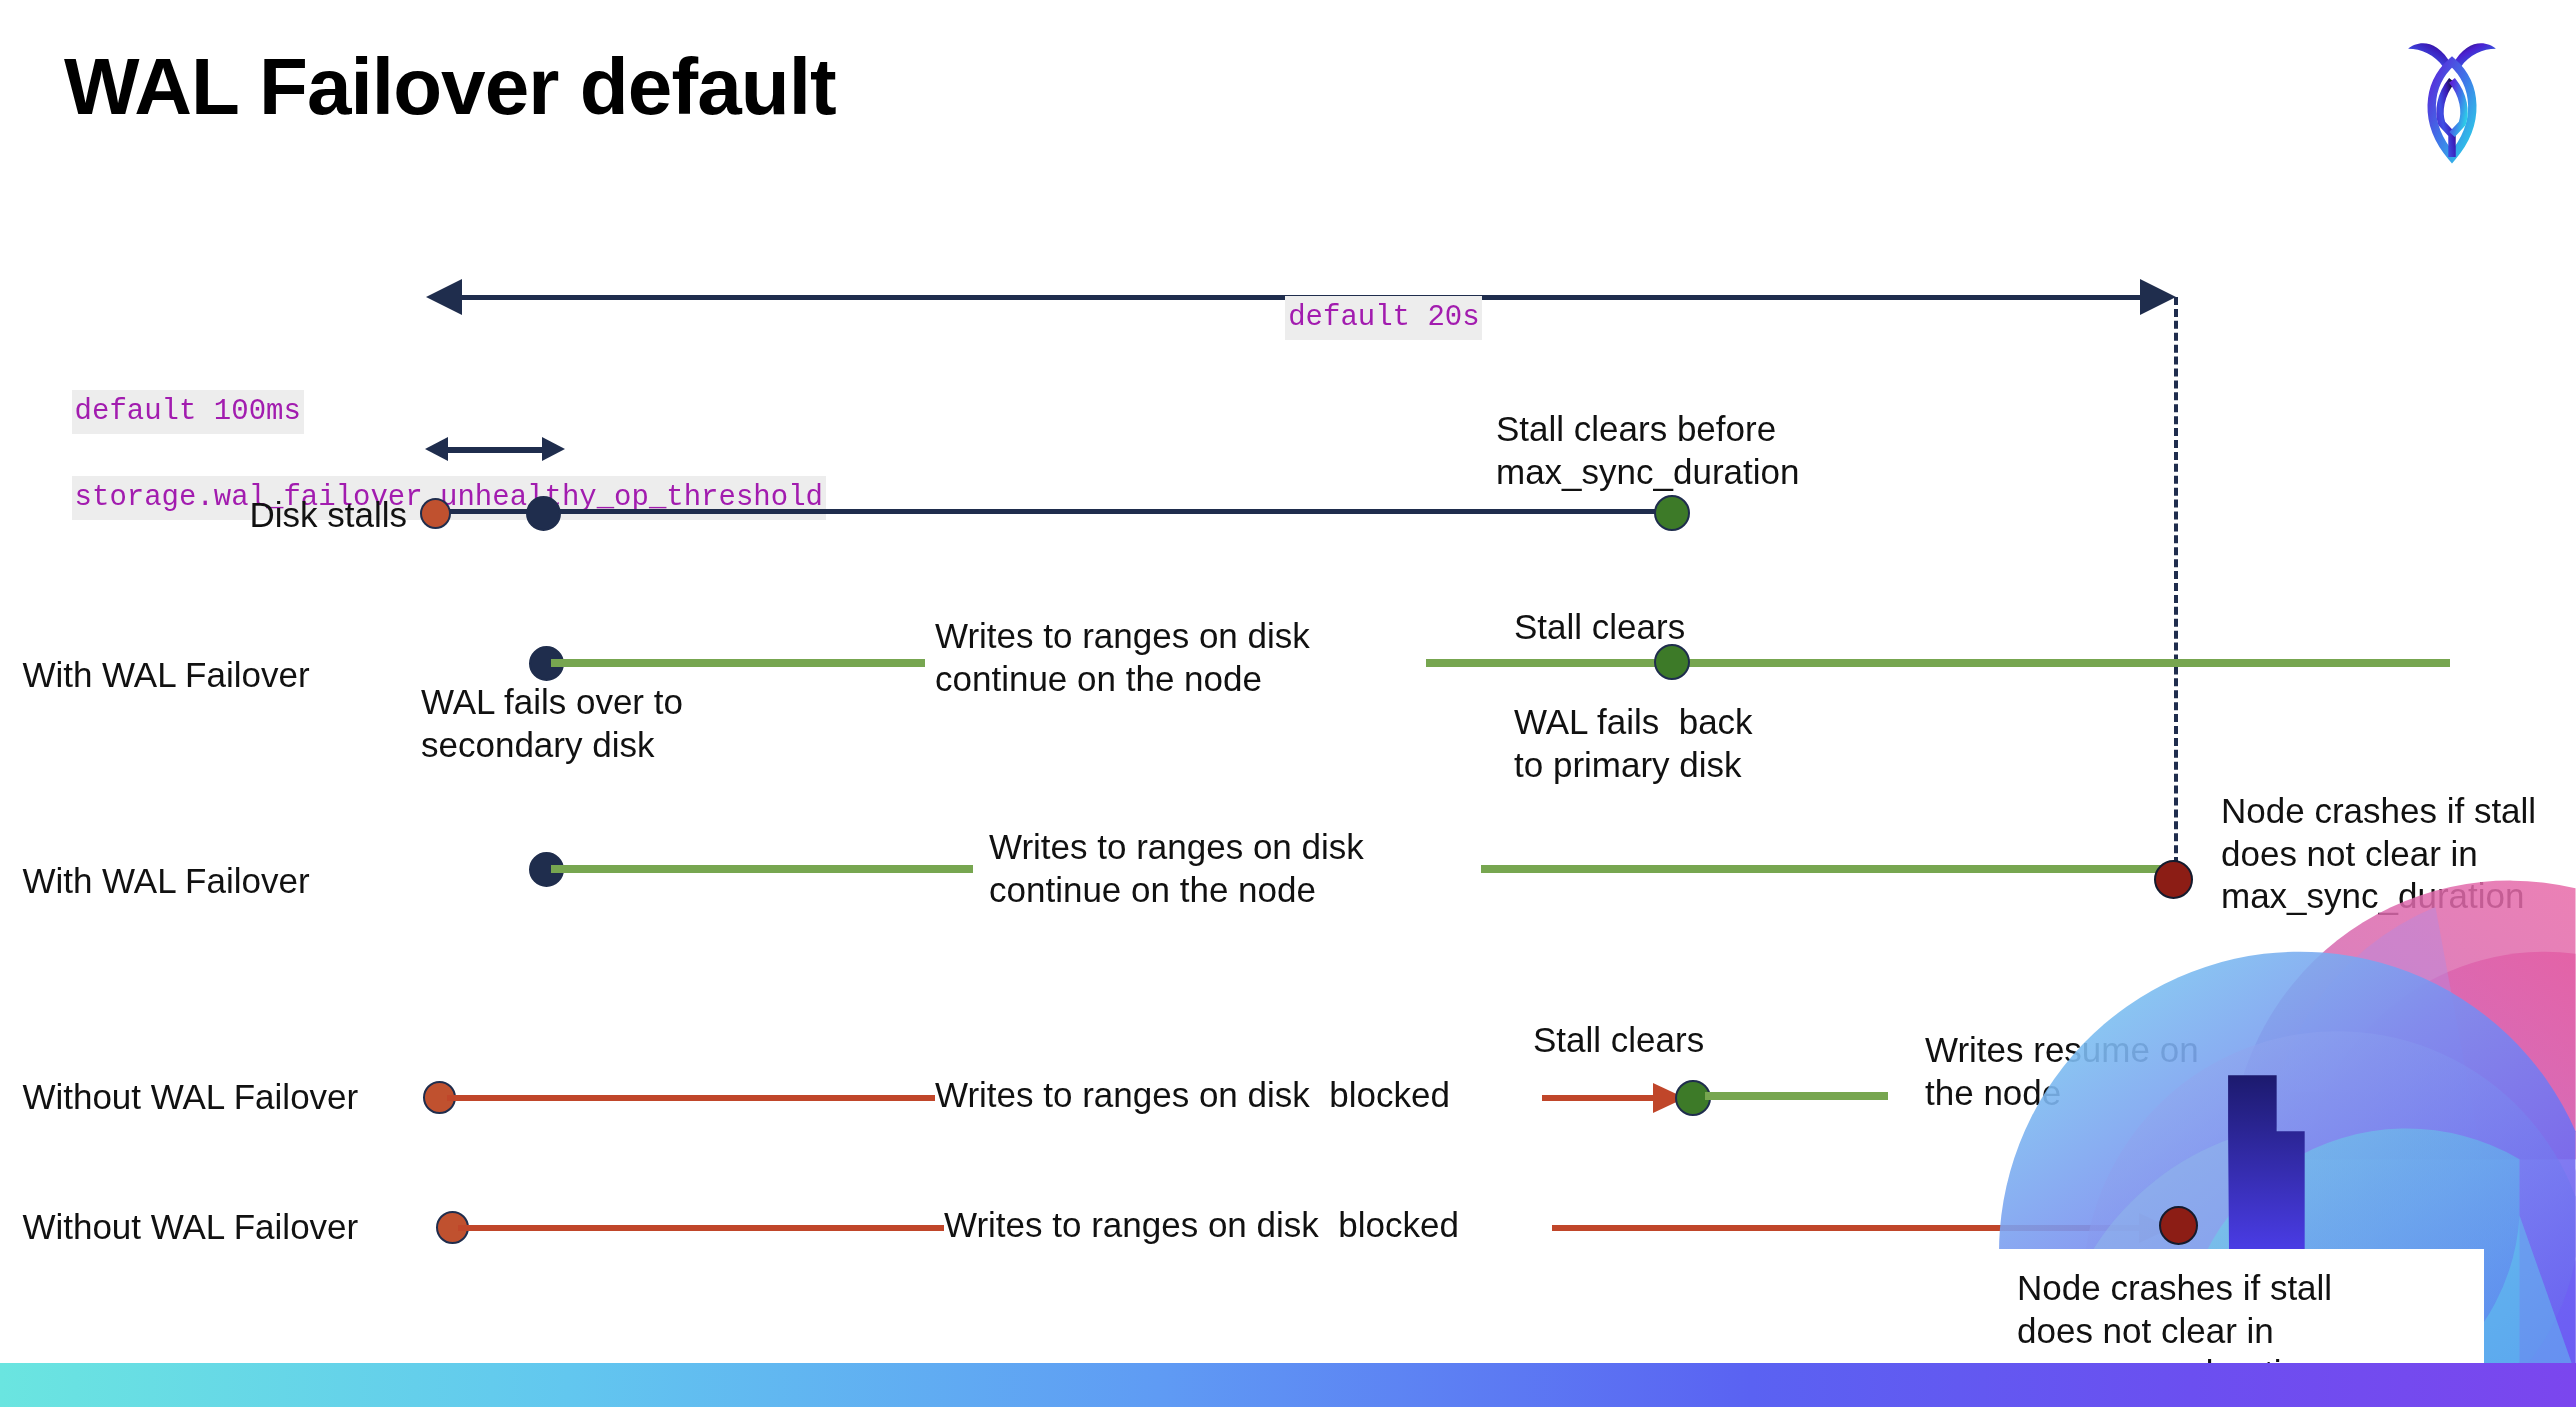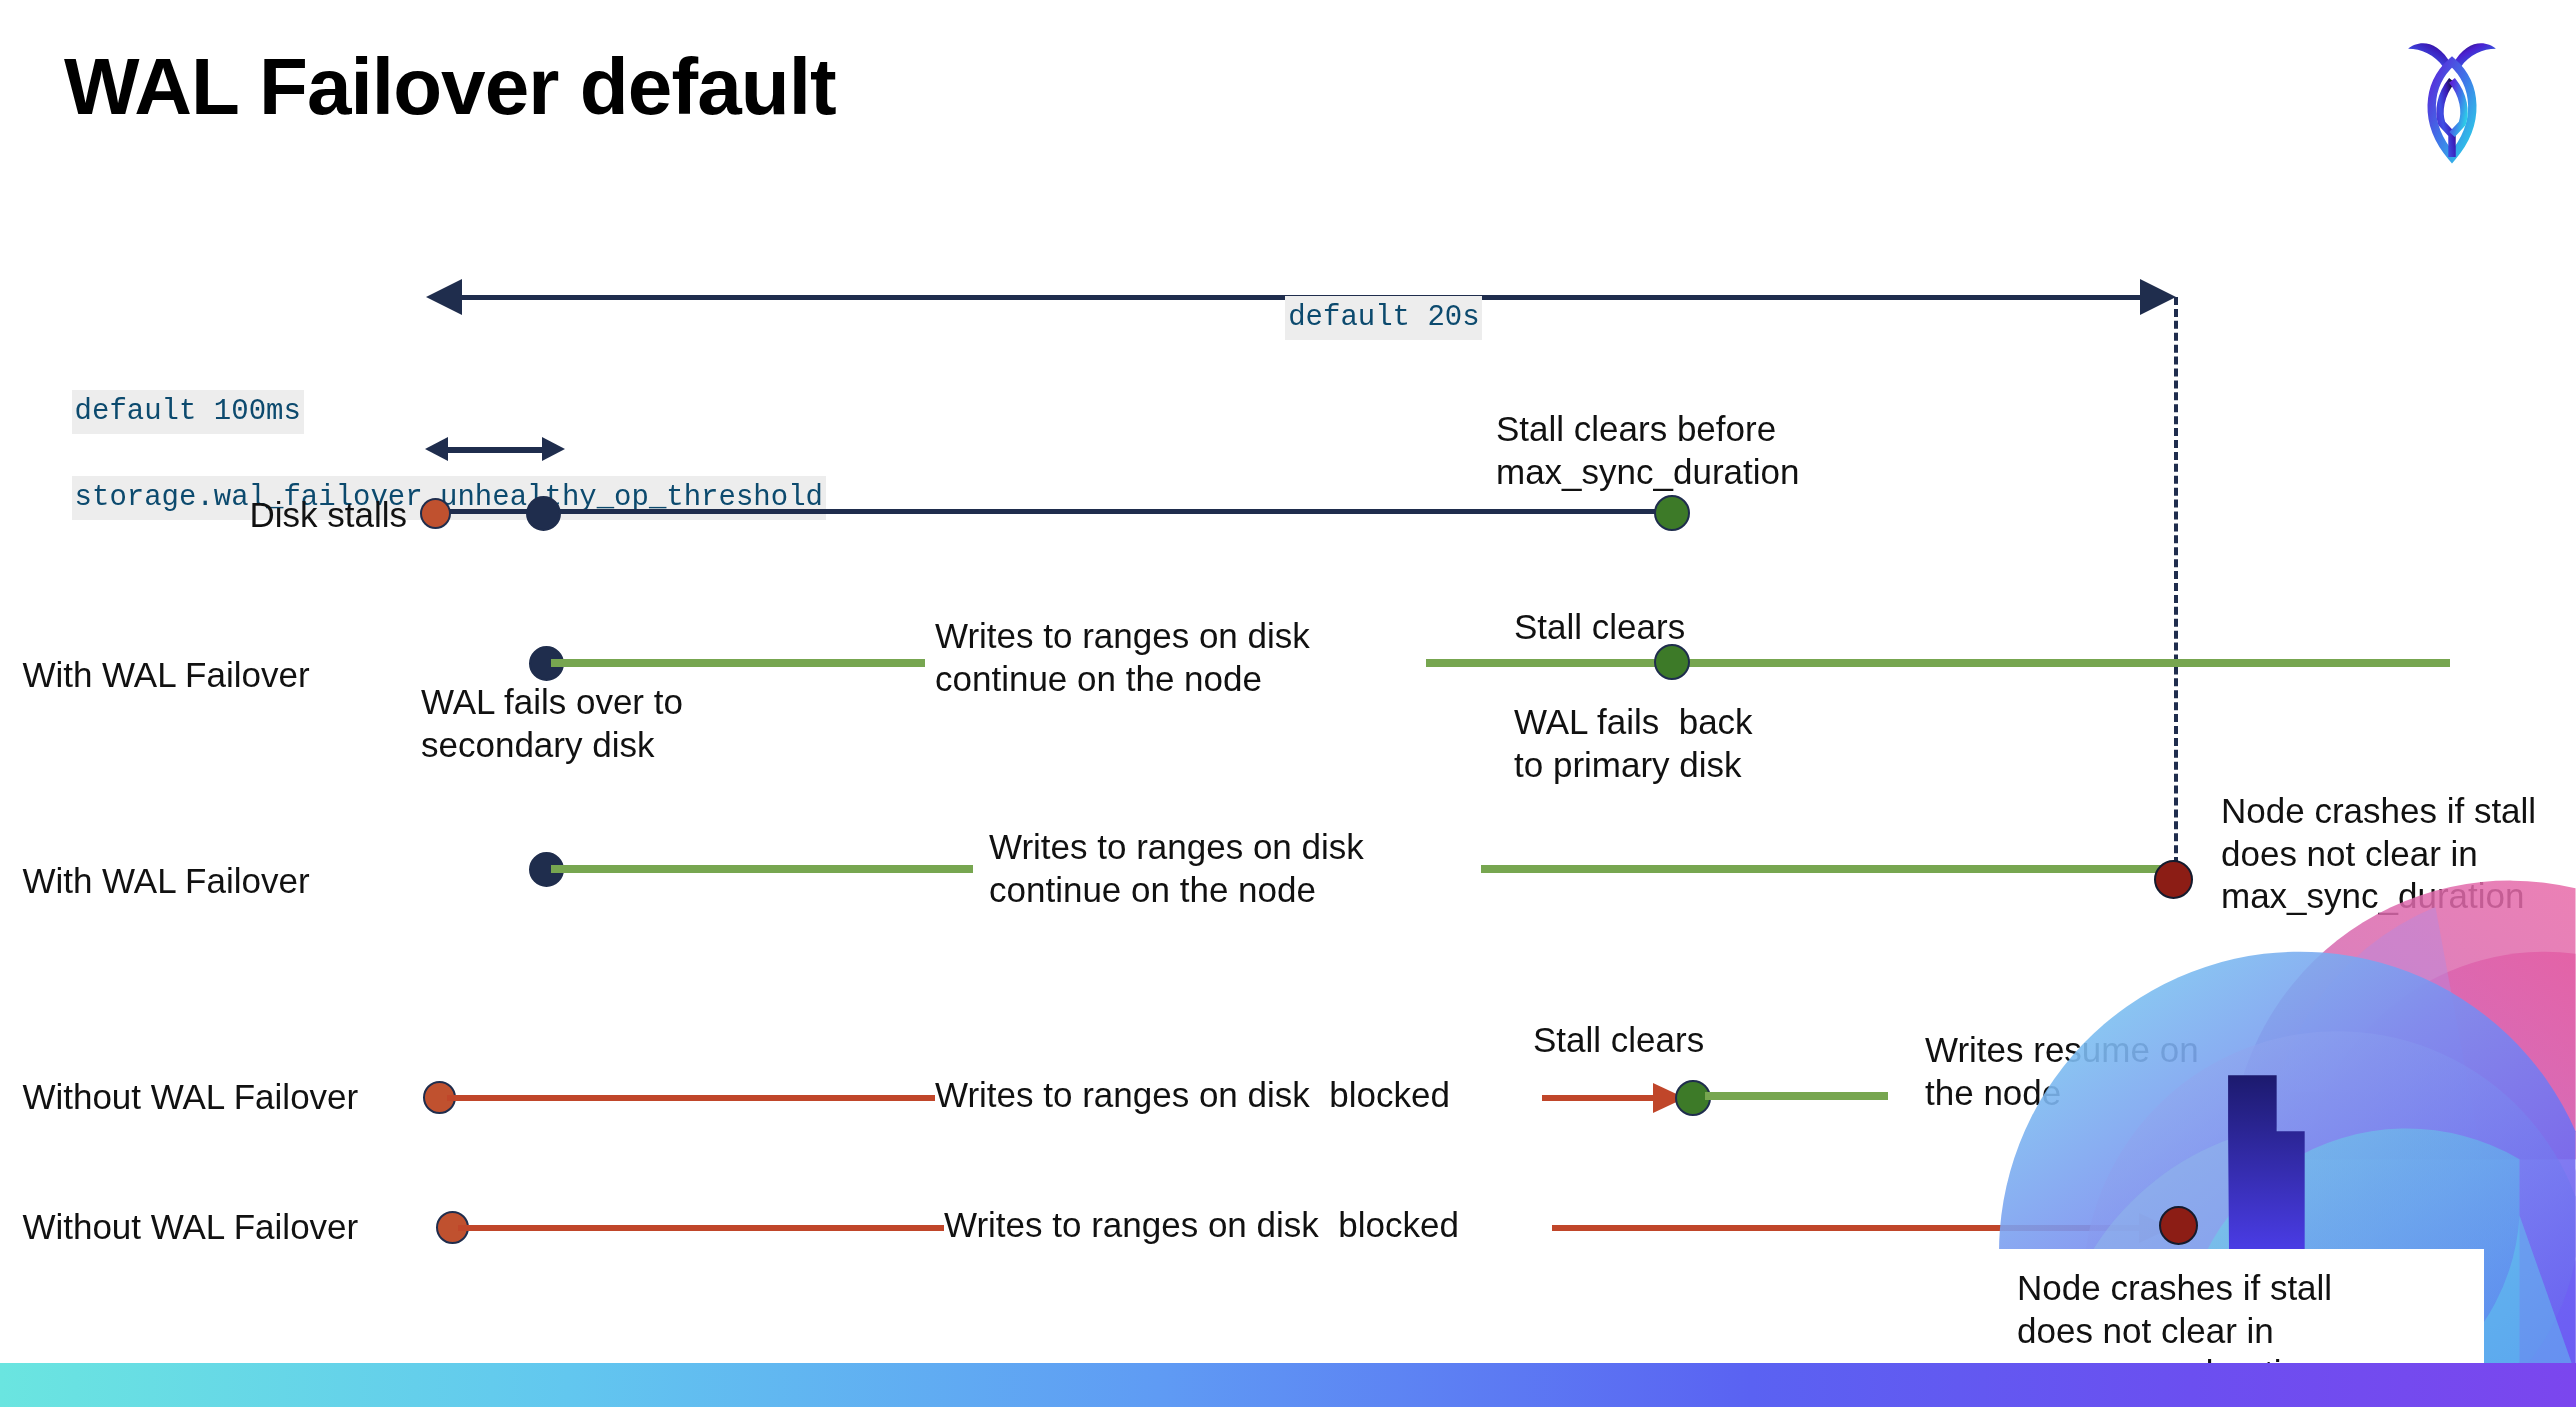--- a/index.html
+++ b/index.html
@@ -49,21 +49,21 @@
   }
   .txt.center { }
   .txt.right  { text-align: right; }
 
   
   .code {
     position: absolute;
     font-family: "Liberation Mono", "DejaVu Sans Mono", monospace;
     font-size: 29px;
     line-height: 1.45;
-    color: #0c4a6e;
+    color: #a21caf;
     white-space: pre;
   }
   .code span {
     background: #ededed;
     padding: 0.9px 2.8px;
     display: inline-block;
   }
 
   
   .line {

